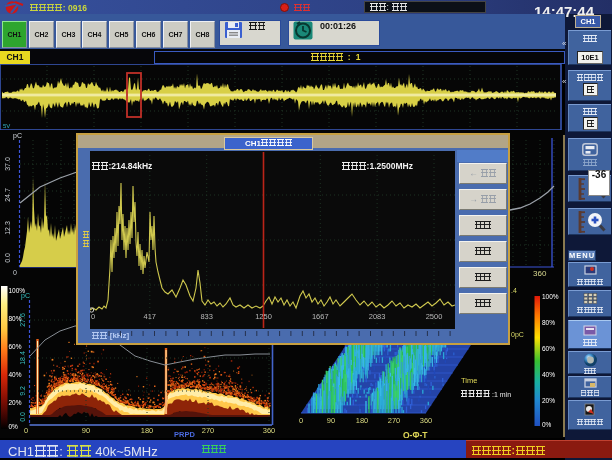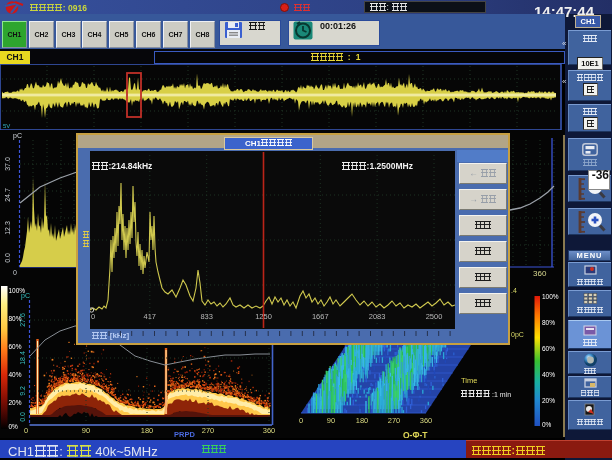--- a/index.html
+++ b/index.html
@@ -2449,21 +2449,21 @@
       <text x="265" y="90" fill="#ffffff" font-size="6.5">40%</text>
       <text x="265" y="116" fill="#ffffff" font-size="6.5">20%</text>
       <text x="265" y="140" fill="#ffffff" font-size="6.5">0%</text>
       <text x="234" y="50" fill="#d8d868" font-size="7">0pC</text>
       <text x="234" y="6" fill="#d8d868" font-size="7">.4</text>
 </svg>
 <div class="abs" style="left:562.5px;top:135px;width:2px;height:302px;background:#8a7a50"></div>
 <div class="abs" style="left:575px;top:15px;width:26px;height:13px;background:#3858a8;border:1px solid #c0b090;color:#fff;font-size:7.5px;font-weight:bold;text-align:center;line-height:11px">CH1</div>
     <div class="sbtn" style="top:30px;height:35px">
       <div style="margin-top:3px"><i class="cj"></i><i class="cj"></i></div>
-      <div style="margin-top:14px"><span class="sbox">10E1</span></div>
+      <div style="margin-top:8px"><span class="sbox">10E1</span></div>
     </div>
     <div class="abs" style="left:562px;top:39px;color:#d8dce8;font-size:8px">«</div>
     <div class="sbtn" style="top:70px;height:31px">
       <div style="margin-top:3px;font-size:7px"><i class="cj"></i><i class="cj"></i><i class="cj"></i><i class="cj"></i></div>
       <div style="margin-top:2px"><span class="sbox" style="color:#111"><i class="cj" style="width:7px;height:7px;margin:0"></i></span></div>
     </div>
     <div class="abs" style="left:562px;top:77px;color:#d8dce8;font-size:8px">«</div>
     <div class="sbtn" style="top:104px;height:28px">
       <div style="margin-top:2px"><i class="cj"></i><i class="cj"></i></div>
       <div style="margin-top:1px"><span class="sbox" style="color:#111"><i class="cj" style="width:7px;height:7px;margin:0"></i></span></div>
@@ -2482,36 +2482,36 @@
 <line x1="7" y1="2.2" x2="12" y2="2.2" stroke="#5a3a30" stroke-width="1.8"></line>
 <line x1="7" y1="7" x2="11" y2="7" stroke="#5a3a30" stroke-width="1.5"></line>
 <line x1="7" y1="12" x2="12" y2="12" stroke="#5a3a30" stroke-width="1.8"></line>
 <line x1="7" y1="17" x2="11" y2="17" stroke="#5a3a30" stroke-width="1.5"></line>
 <line x1="7" y1="21.8" x2="12" y2="21.8" stroke="#5a3a30" stroke-width="1.8"></line>
 <circle cx="22" cy="10" r="7" fill="#f2f4f8"></circle>
 <line x1="18.5" y1="10" x2="25.5" y2="10" stroke="#2a50c0" stroke-width="2.8"></line>
 <line x1="27" y1="15.5" x2="31.5" y2="20.5" stroke="#3a3a42" stroke-width="3"></line>
 </svg></div>
     </div>
-    <div class="abs" style="left:588px;top:170px;width:22px;height:20px;background:#fff;border:1px solid #888;color:#111;font-size:12px;font-weight:bold;text-align:right;line-height:8px">-36</div>
+    <div class="abs" style="left:588px;top:170px;width:22px;height:26px;background:#fff;border:1px solid #888;color:#111;font-size:10px;font-weight:bold;text-align:center;line-height:8px">-36</div>
     <div class="sbtn" style="top:208px;height:27px">
       <div style="margin-top:1px"><svg width="34" height="24" viewBox="0 0 34 24">
 <line x1="7" y1="1" x2="7" y2="23" stroke="#5a3a30" stroke-width="2.8"></line>
 <line x1="7" y1="2.2" x2="12" y2="2.2" stroke="#5a3a30" stroke-width="1.8"></line>
 <line x1="7" y1="7" x2="11" y2="7" stroke="#5a3a30" stroke-width="1.5"></line>
 <line x1="7" y1="12" x2="12" y2="12" stroke="#5a3a30" stroke-width="1.8"></line>
 <line x1="7" y1="17" x2="11" y2="17" stroke="#5a3a30" stroke-width="1.5"></line>
 <line x1="7" y1="21.8" x2="12" y2="21.8" stroke="#5a3a30" stroke-width="1.8"></line>
 <circle cx="22" cy="10" r="7" fill="#f2f4f8"></circle>
 <line x1="18.5" y1="10" x2="25.5" y2="10" stroke="#2a50c0" stroke-width="2.6"></line>
           <line x1="22" y1="6.5" x2="22" y2="13.5" stroke="#2a50c0" stroke-width="2.6"></line>
 <line x1="27" y1="15.5" x2="31.5" y2="20.5" stroke="#3a3a42" stroke-width="3"></line>
 </svg></div>
     </div>
-    <div class="abs" style="left:568px;top:250px;width:43px;height:11px;background:linear-gradient(#6d8fc8,#46689e);border:1px solid #203a68;color:#fff;font-size:7.5px;font-weight:bold;text-align:center;line-height:9px;letter-spacing:1px">MENU</div>
+    <div class="abs" style="left:568px;top:250px;width:28px;height:11px;background:linear-gradient(#6d8fc8,#46689e);border:1px solid #203a68;color:#fff;font-size:7.5px;font-weight:bold;text-align:center;line-height:9px;letter-spacing:1px">MENU</div>
     <div class="sbtn" style="top:262px;height:25px">
       <div style="margin-top:2px"><svg width="13" height="11" viewBox="0 0 13 11">
           <rect x="1" y="1" width="11" height="8" fill="#2a3a7a" stroke="#c8d0e0" stroke-width="1.2"></rect>
           <circle cx="8" cy="4" r="2" fill="#d03020"></circle>
         </svg></div>
       <div style="font-size:6.8px"><i class="cj"></i><i class="cj"></i><i class="cj"></i><i class="cj"></i></div>
     </div>
     <div class="sbtn" style="top:290px;height:27px">
       <div style="margin-top:2px"><svg width="15" height="11" viewBox="0 0 15 11">
           <rect x="1.0" y="0.5" width="3.6" height="2.8" fill="#d8d0b8" stroke="#444" stroke-width="0.5"></rect>

